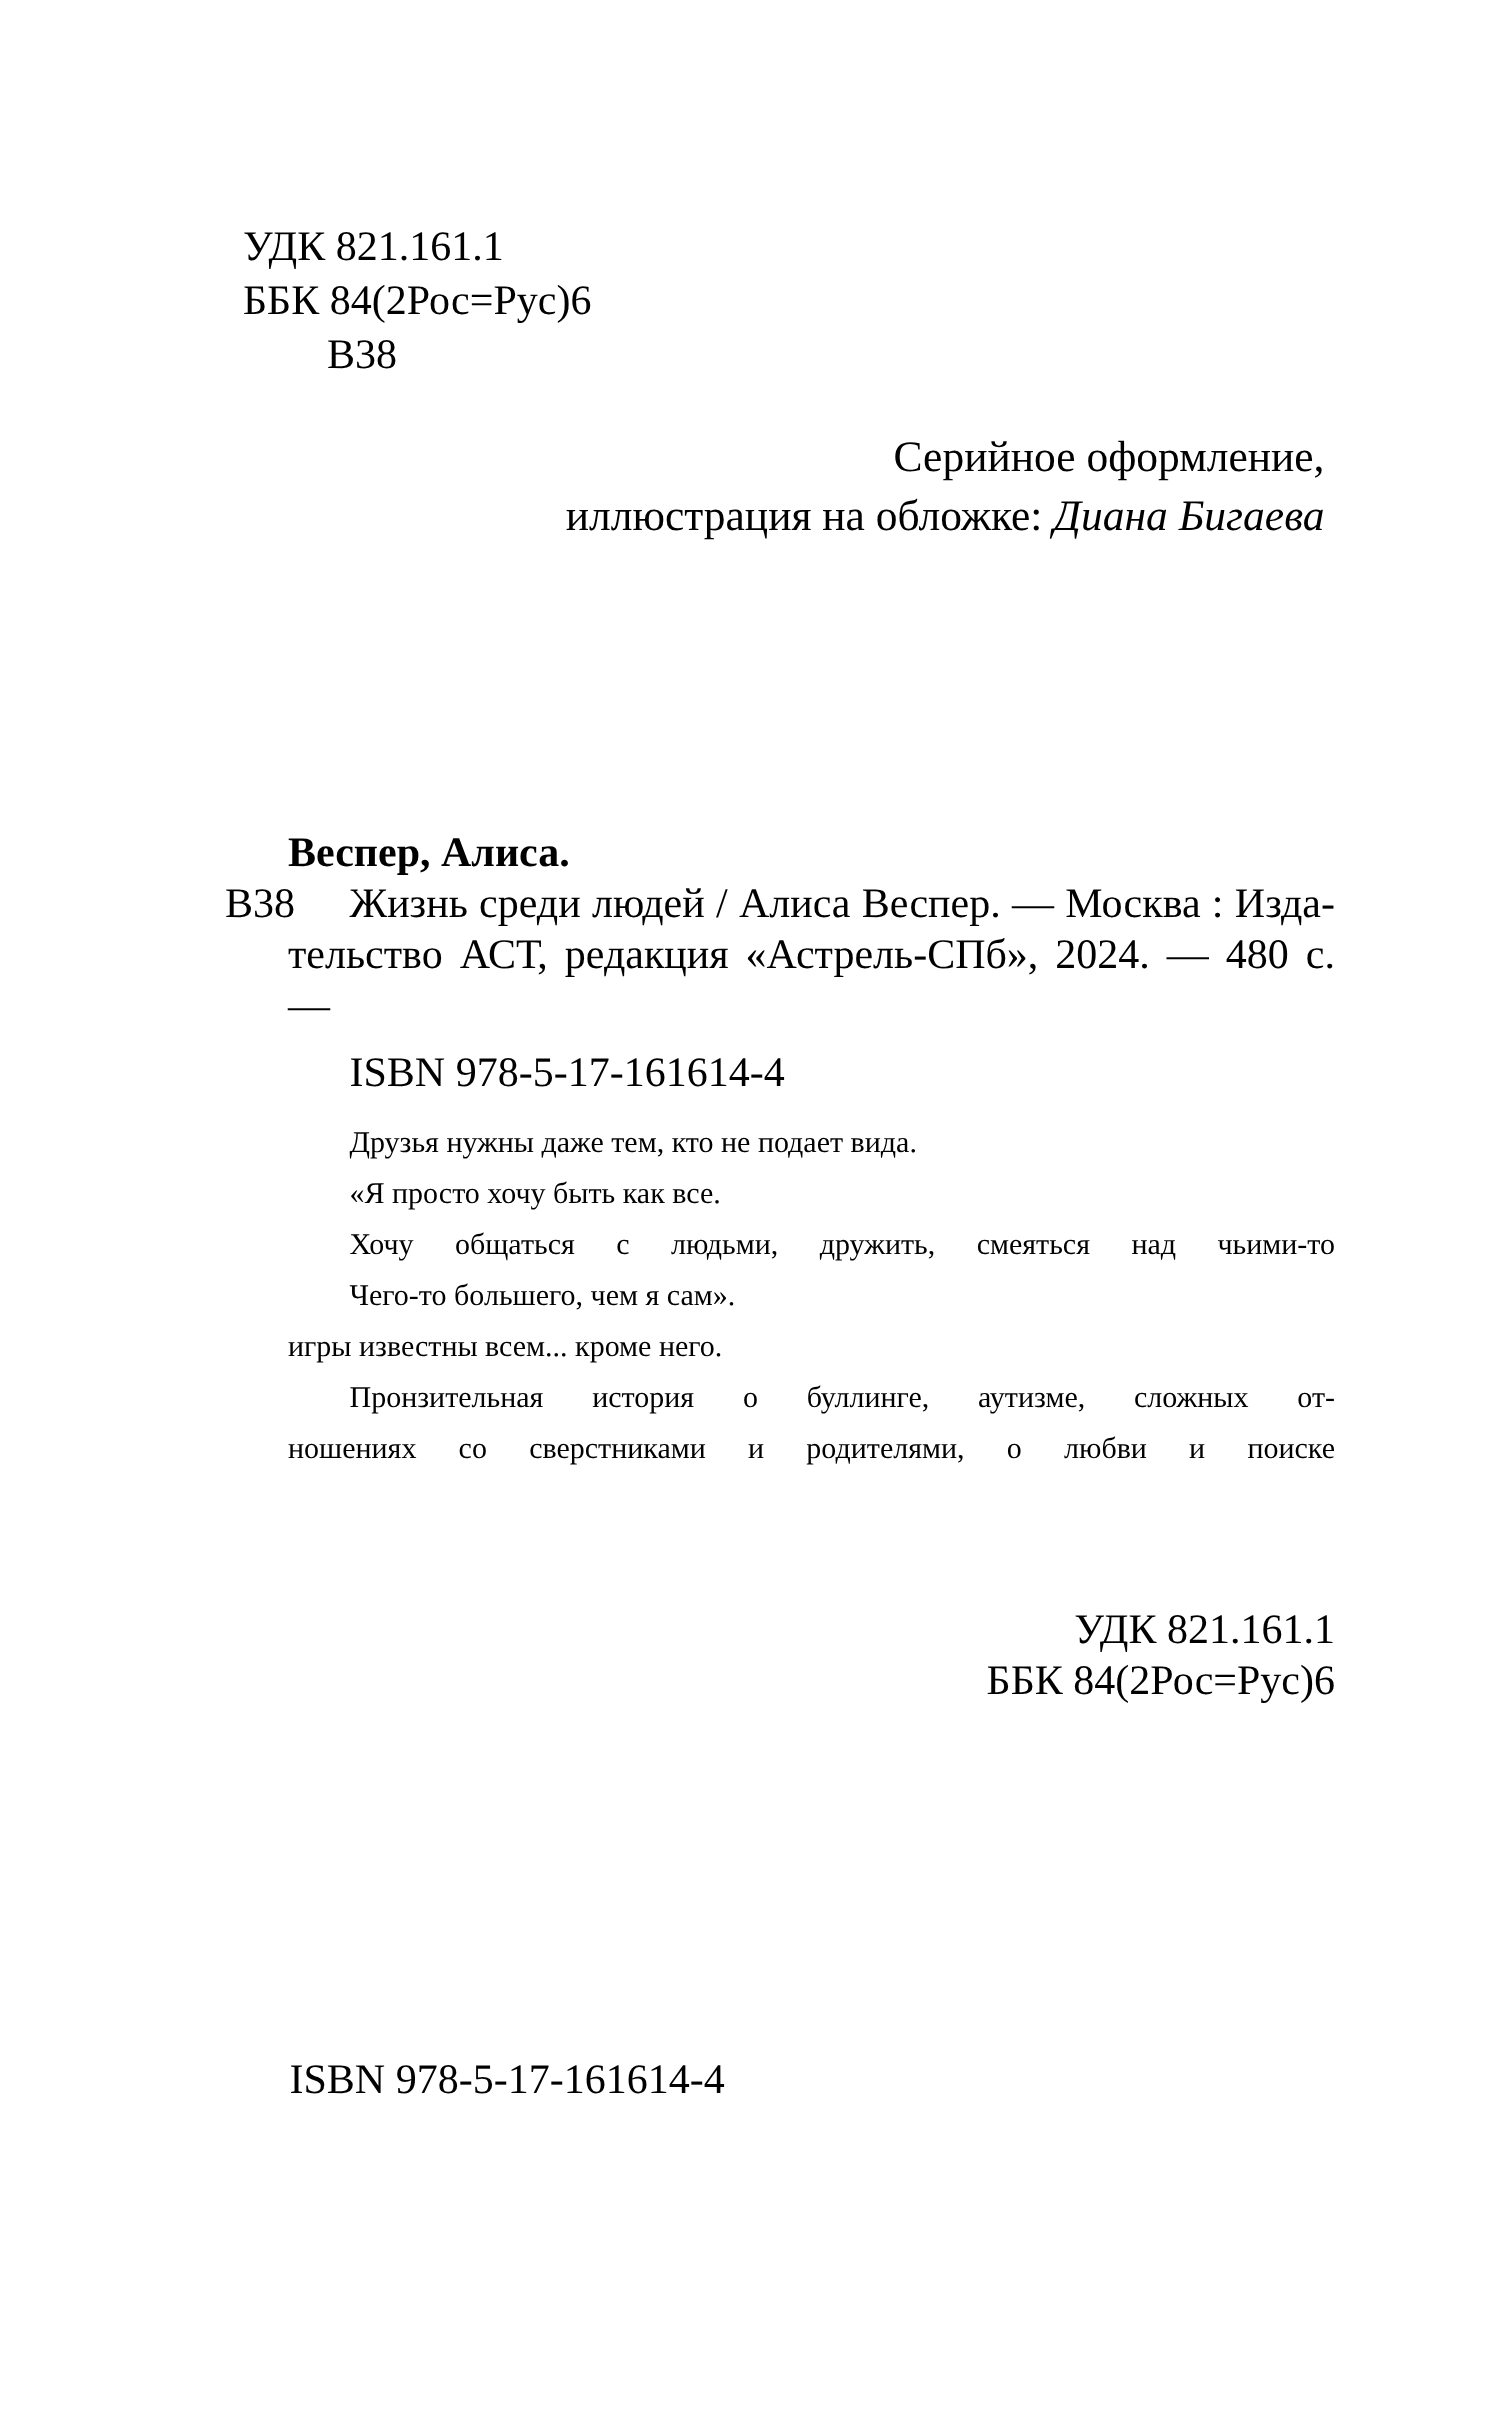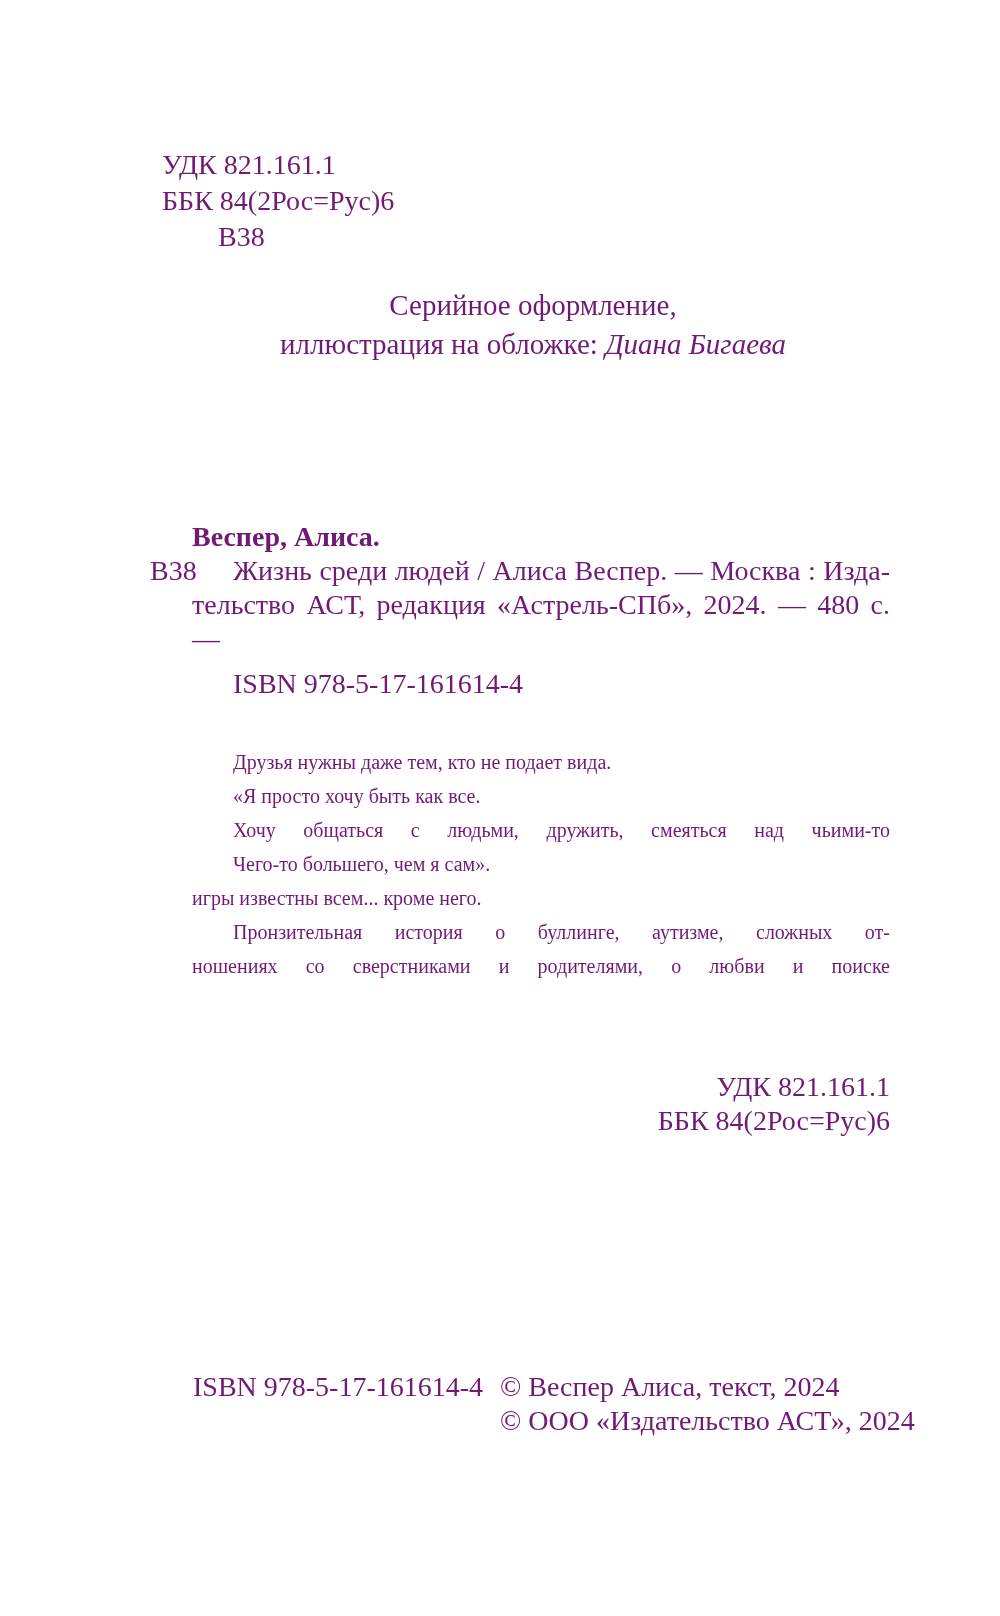--- a/index.html
+++ b/index.html
@@ -5,21 +5,21 @@
   html, body {
     margin: 0;
     padding: 0;
     background: #ffffff;
   }
   .page {
     position: relative;
     width: 1000px;
     height: 1616px;
     background: #ffffff;
-    color: #701a75;
+    color: #000000;
     font-family: "Liberation Serif", "DejaVu Serif", serif;
     overflow: hidden;
   }
   
   .top-udk {
     position: absolute;
     left: 162px;
     top: 147px;
     font-size: 28px;
     line-height: 36px;
@@ -27,32 +27,32 @@
   }
   .top-udk .code-line {
     margin-left: 56px;
   }
   
   .credit {
     position: absolute;
     left: 183px;
     top: 286px;
     width: 700px;
-    text-align: center;
+    text-align: right;
     font-size: 29px;
     line-height: 39px;
   }
   .credit .italic {
     font-style: italic;
   }
   
   .card {
     position: absolute;
     left: 192px;
-    top: 520px;
+    top: 552px;
     width: 698px;
     font-size: 28px;
     line-height: 34px;
   }
   .card .author {
     font-weight: bold;
   }
   .card-line {
     position: relative;
   }
@@ -145,18 +145,14 @@
     <div class="indent just">Пронзительная история о буллинге, аутизме, сложных от-</div>
     <div class="just">ношениях со сверстниками и родителями, о любви и поиске</div>
   </div>
 
   <div class="udk-right">
     <div>УДК 821.161.1</div>
     <div>ББК 84(2Рос=Рус)6</div>
   </div>
 
   <div class="footer-isbn">ISBN 978-5-17-161614-4</div>
-  <div class="footer-copy">
-    <div>© Веспер Алиса, текст, 2024</div>
-    <div>© ООО «Издательство АСТ», 2024</div>
-  </div>
 
 </div>
 
 </body></html>

